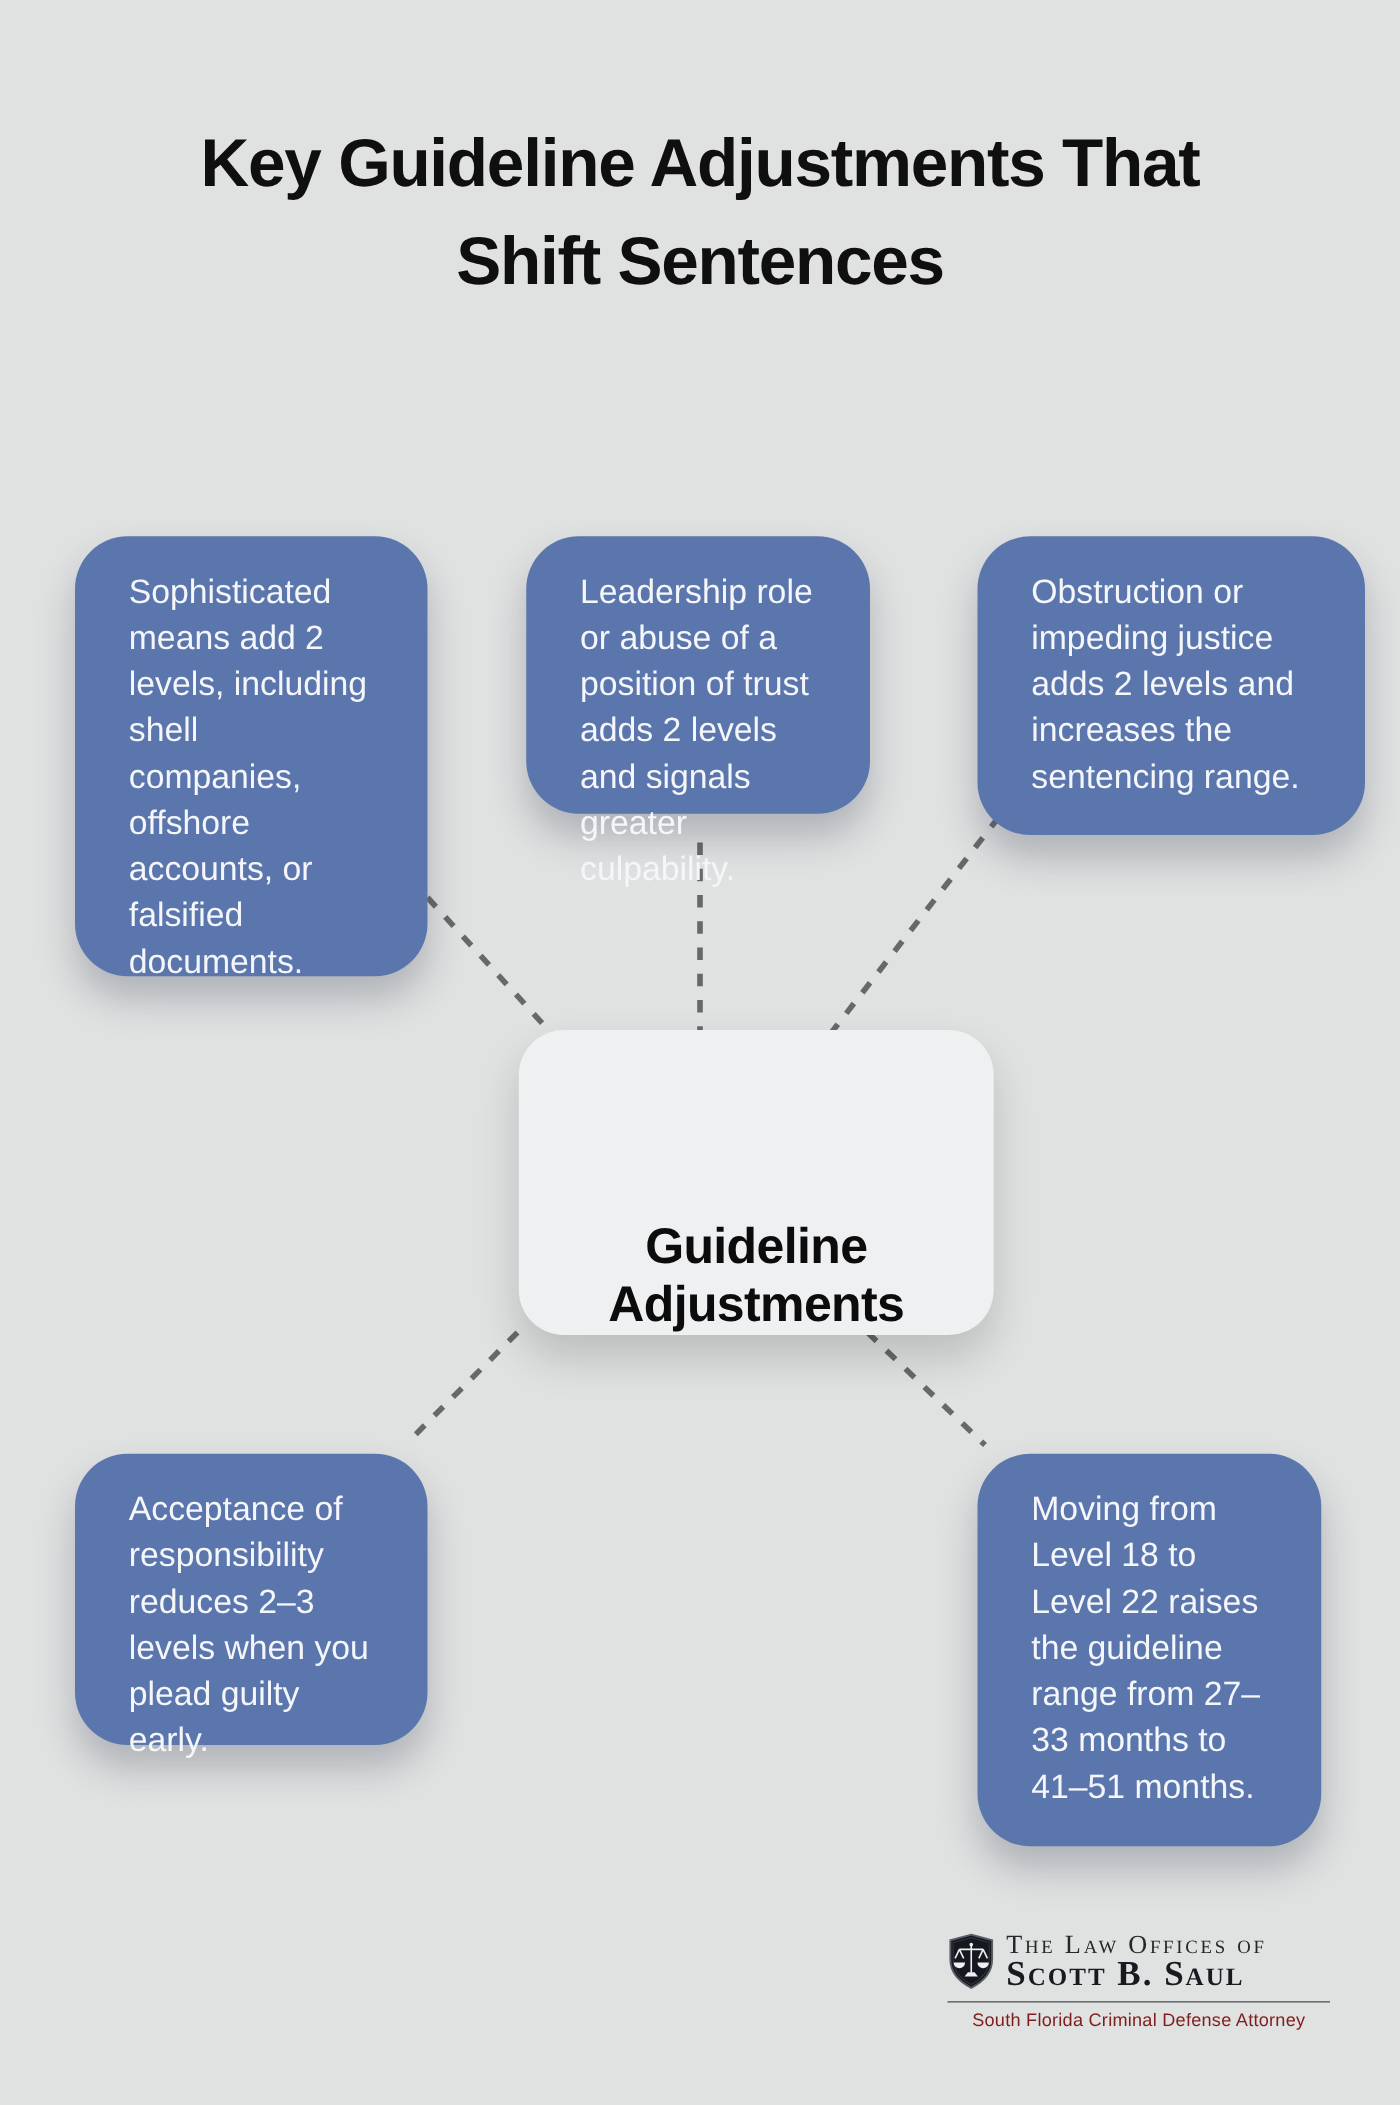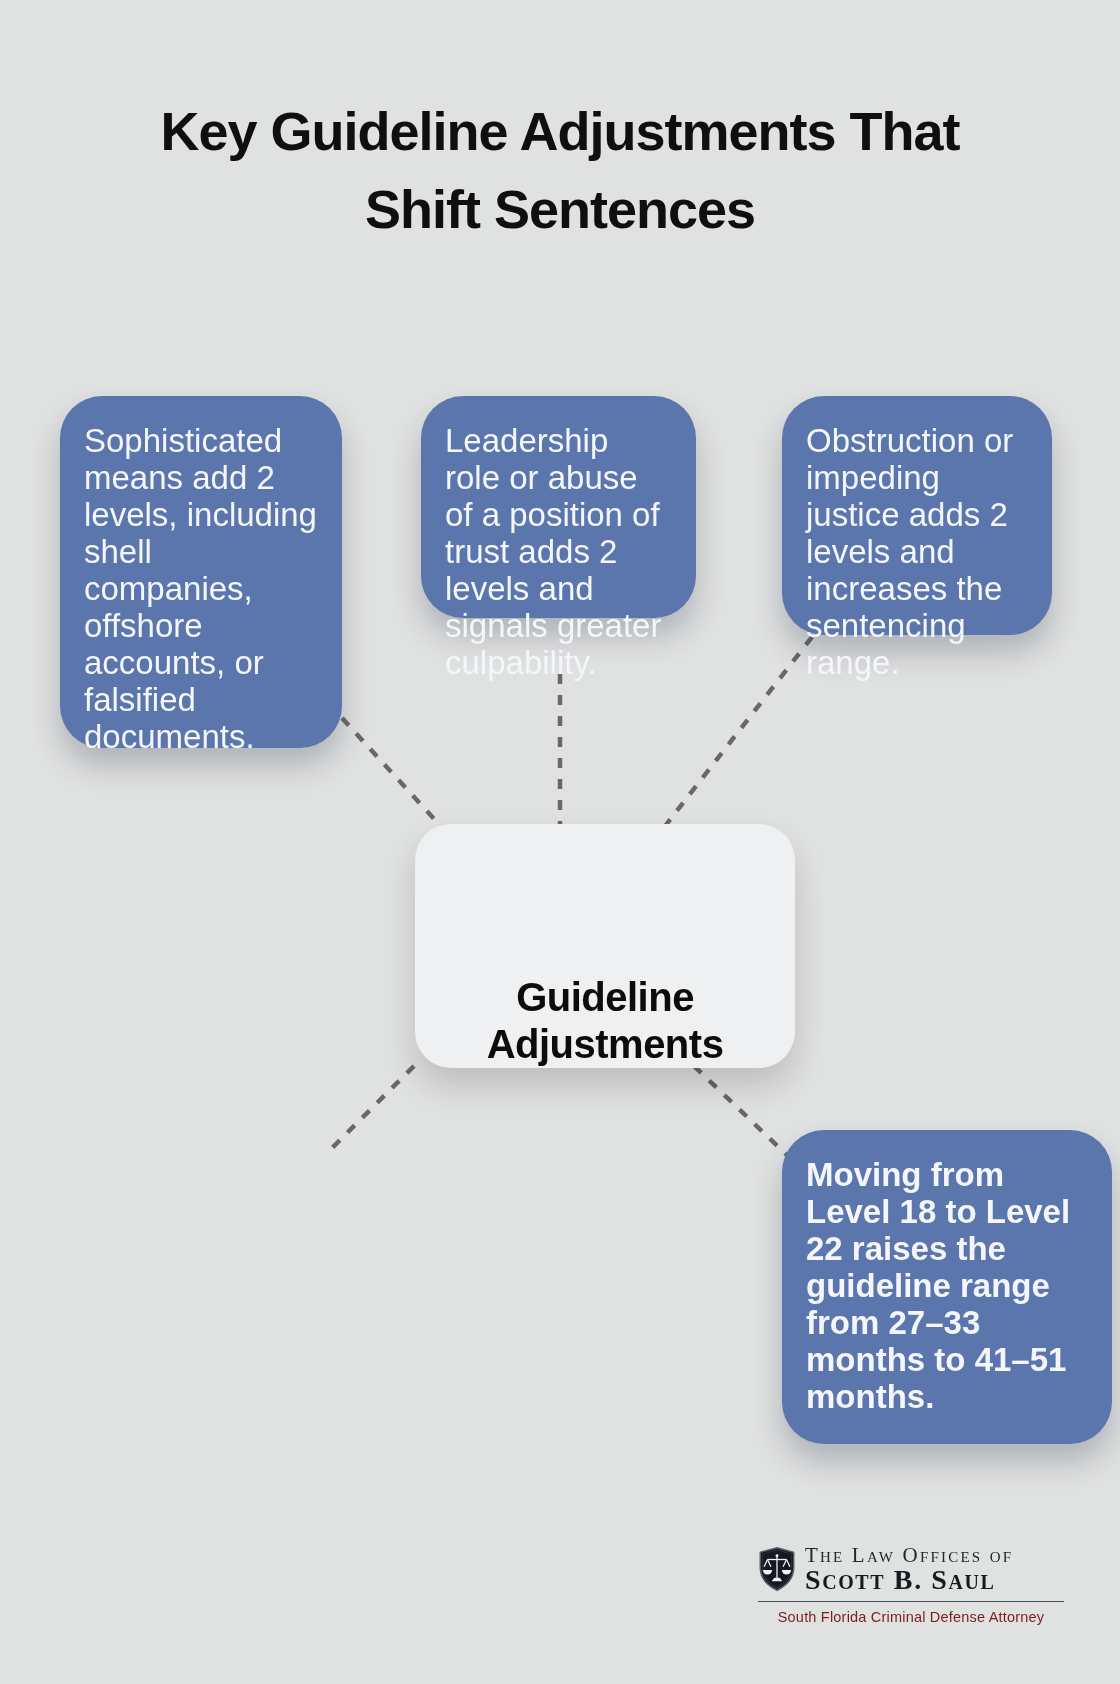--- a/index.html
+++ b/index.html
@@ -38,30 +38,31 @@
     stroke:var(--connector);
     stroke-width:4.5;
     stroke-dasharray:10 11;
   }
 
   .node{
     position:absolute;
     background:var(--node-fill);
     color:var(--node-text);
     border-radius:42px;
-    padding:26px 24px;
-    font-size:33px;
+    padding:26px 43px;
+    font-size:27px;
     line-height:37px;
     box-shadow:0 18px 30px rgba(50,60,80,0.28);
+    margin-top:33px;
   }
   .n1{left:60px;  top:396px; width:282px; height:352px;}
   .n2{left:421px; top:396px; width:275px; height:222px;}
-  .n3{left:782px; top:396px; width:270px; height:239px;}
+  .n3{left:782px; top:396px; width:310px; height:239px;}
   .n4{left:60px;  top:1130px;width:282px; height:233px;}
-  .n5{left:782px; top:1130px;width:330px; height:314px;font-weight:bold;}
+  .n5{left:782px; top:1130px;width:275px; height:314px;}
 
   .center-node{
     position:absolute;
     left:383px; top:824px; width:380px; height:244px;
     background:var(--center-fill);
     border-radius:36px;
     box-shadow:0 18px 34px rgba(0,0,0,0.16);
     display:flex;
     align-items:flex-end;
     justify-content:center;
@@ -133,20 +134,23 @@
   </div>
 
   <div class="node n2">
     <span>Leadership role or abuse of a position of trust adds 2 levels and signals greater culpability.</span>
   </div>
 
   <div class="node n3">
     <span>Obstruction or impeding justice adds 2 levels and increases the sentencing range.</span>
   </div>
 
+  <div class="node n4">
+    <span>Acceptance of responsibility reduces 2–3 levels when you plead guilty early.</span>
+  </div>
 
   <div class="node n5">
     <span>Moving from Level 18 to Level 22 raises the guideline range from 27–33 months to 41–51 months.</span>
   </div>
 
   <div class="center-node">
     <div class="label">Guideline Adjustments</div>
   </div>
 
   <div class="logo">

